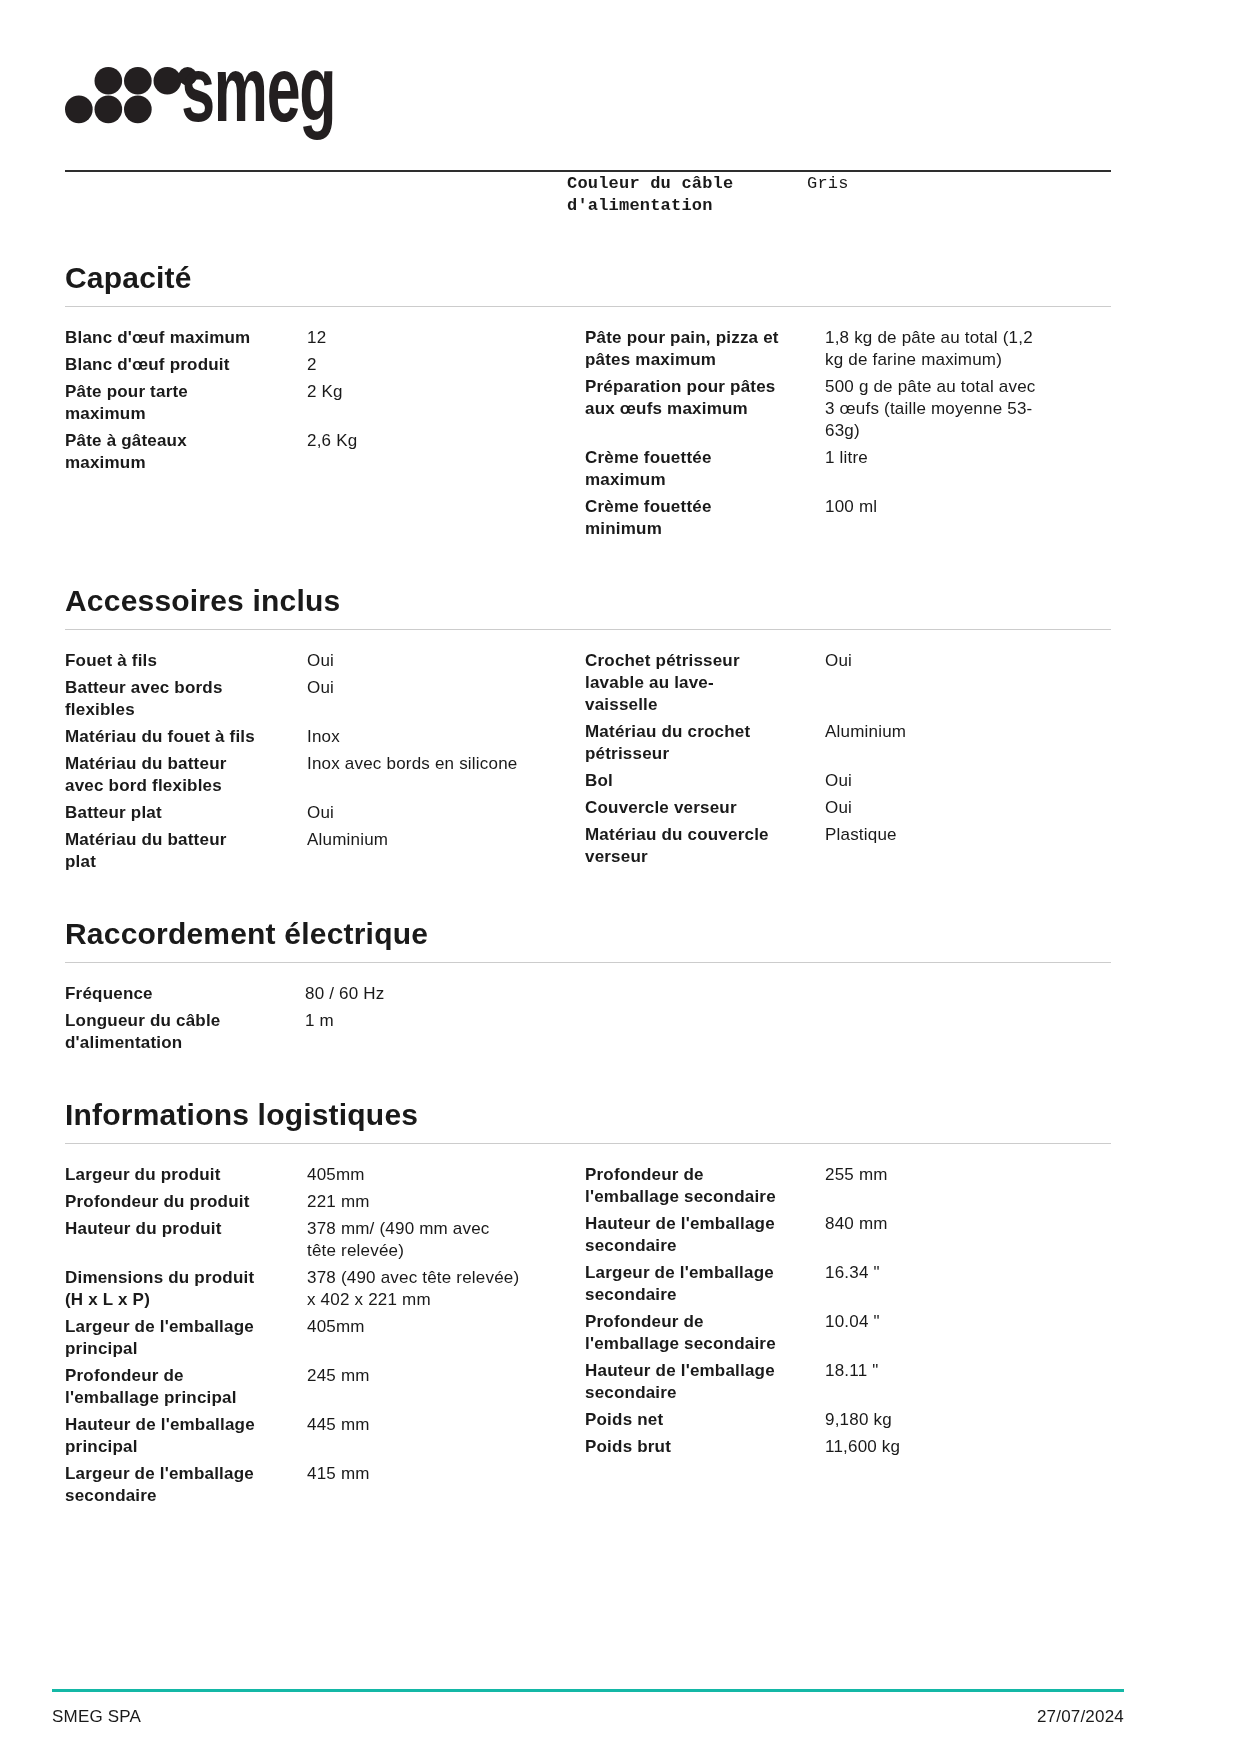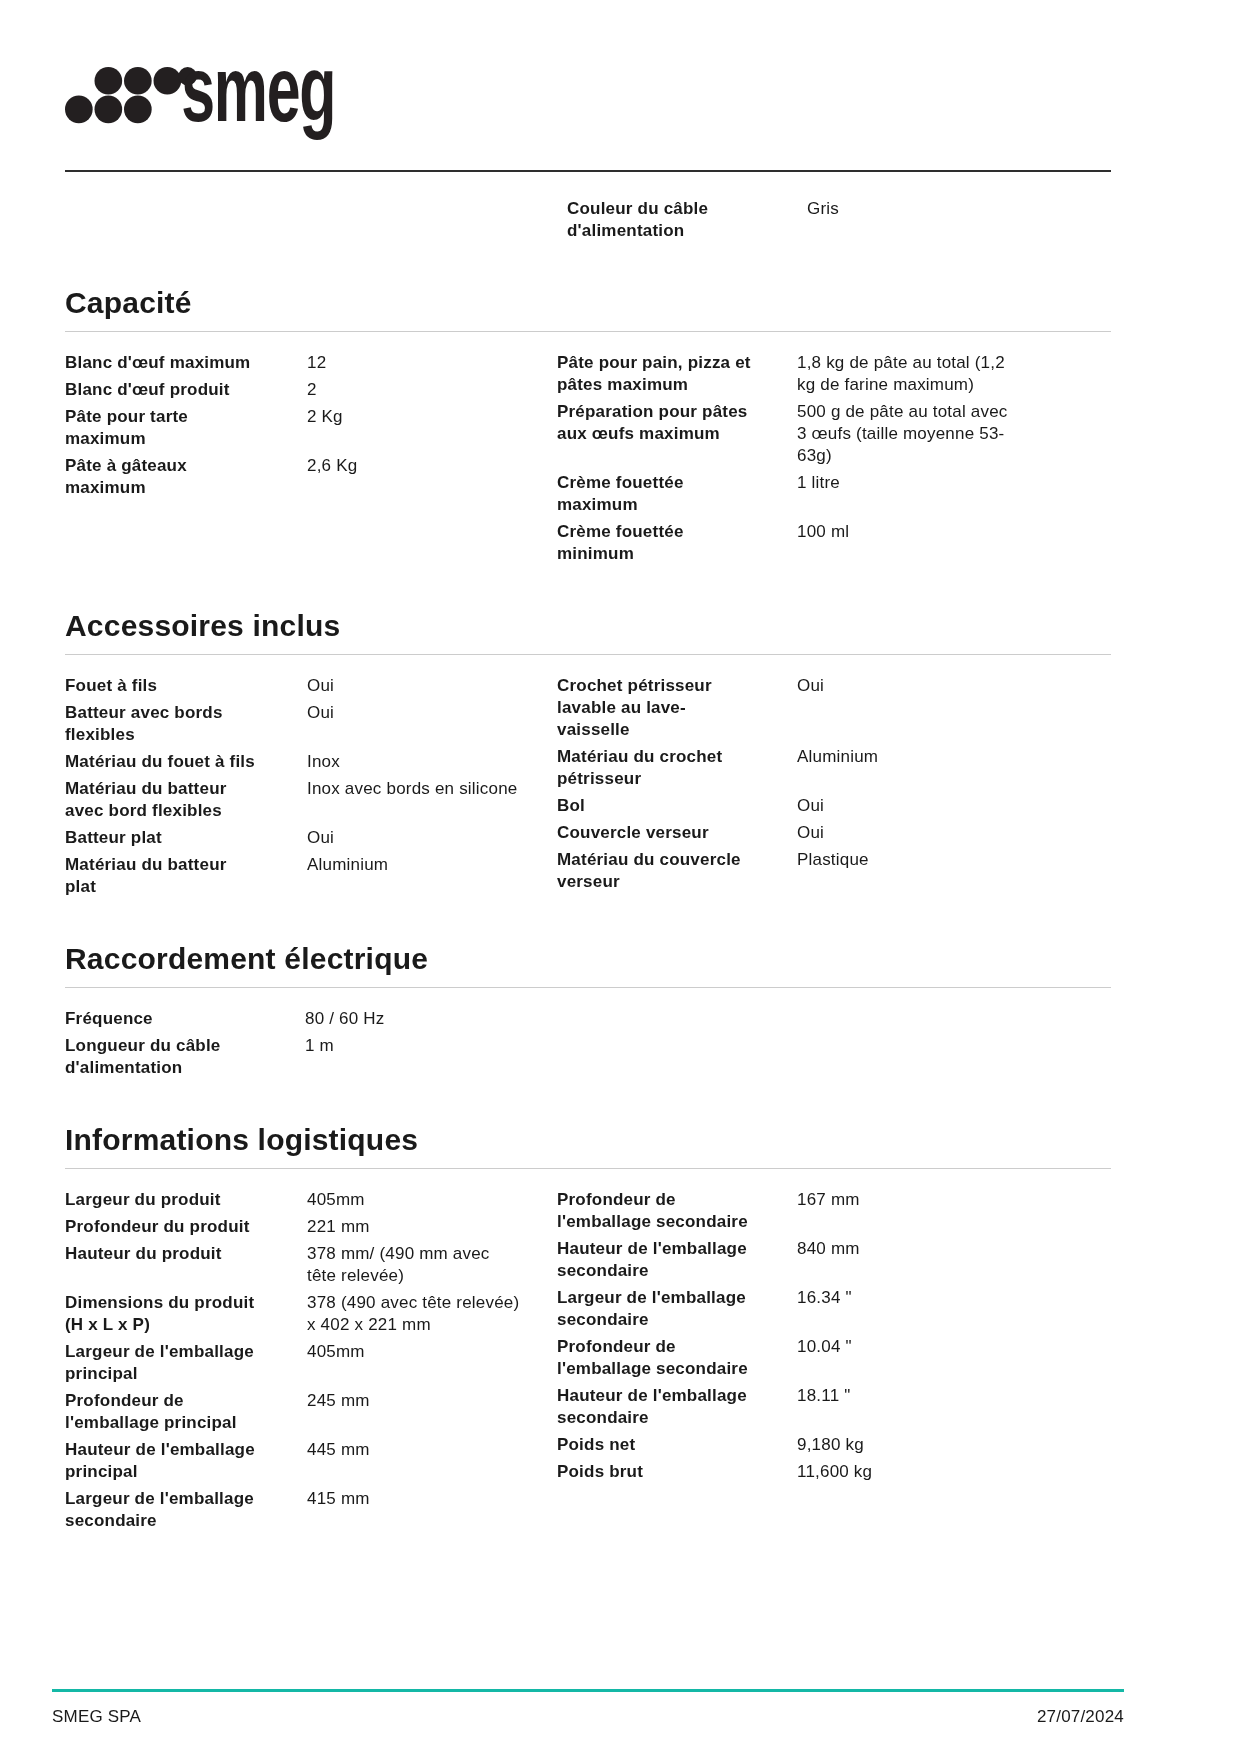--- a/index.html
+++ b/index.html
@@ -21,21 +21,22 @@
 
   
   .top-rule {
     margin-top: 42px;
     border-top: 2px solid #2e2e2e;
   }
   .continuation {
     display: grid;
     grid-template-columns: 480px 608px;
     column-gap: 22px;
-    padding-top: 26px;
+    padding-top: 1px;
+    font-family: Liberation Mono, monospace;
   }
 
   
   .row {
     display: grid;
     grid-template-columns: 242px 1fr;
     margin-bottom: 5px;
   }
   .col-right .row, .continuation .row { grid-template-columns: 240px 1fr; }
   .label {
@@ -62,21 +63,21 @@
     line-height: 36px;
     letter-spacing: 0.2px;
   }
   .section-rule {
     margin-top: 10px;
     border-top: 1px solid #cccccc;
   }
   .cols {
     display: grid;
     grid-template-columns: 480px 608px;
-    column-gap: 12px;
+    column-gap: 40px;
     padding-top: 20px;
     align-items: start;
   }
 
   
   .footer {
     position: absolute;
     left: 52px;
     right: 52px;
     bottom: 28px;
@@ -295,21 +296,21 @@
               <div class="row">
                 <div class="label">Largeur de l'emballage
 secondaire</div>
                 <div class="value">415 mm</div>
               </div>
             </div>
             <div class="col col-right">
               <div class="row">
                 <div class="label">Profondeur de
 l'emballage secondaire</div>
-                <div class="value">167 mm</div>
+                <div class="value">255 mm</div>
               </div>
               <div class="row">
                 <div class="label">Hauteur de l'emballage
 secondaire</div>
                 <div class="value">840 mm</div>
               </div>
               <div class="row">
                 <div class="label">Largeur de l'emballage
 secondaire</div>
                 <div class="value">16.34 "</div>

